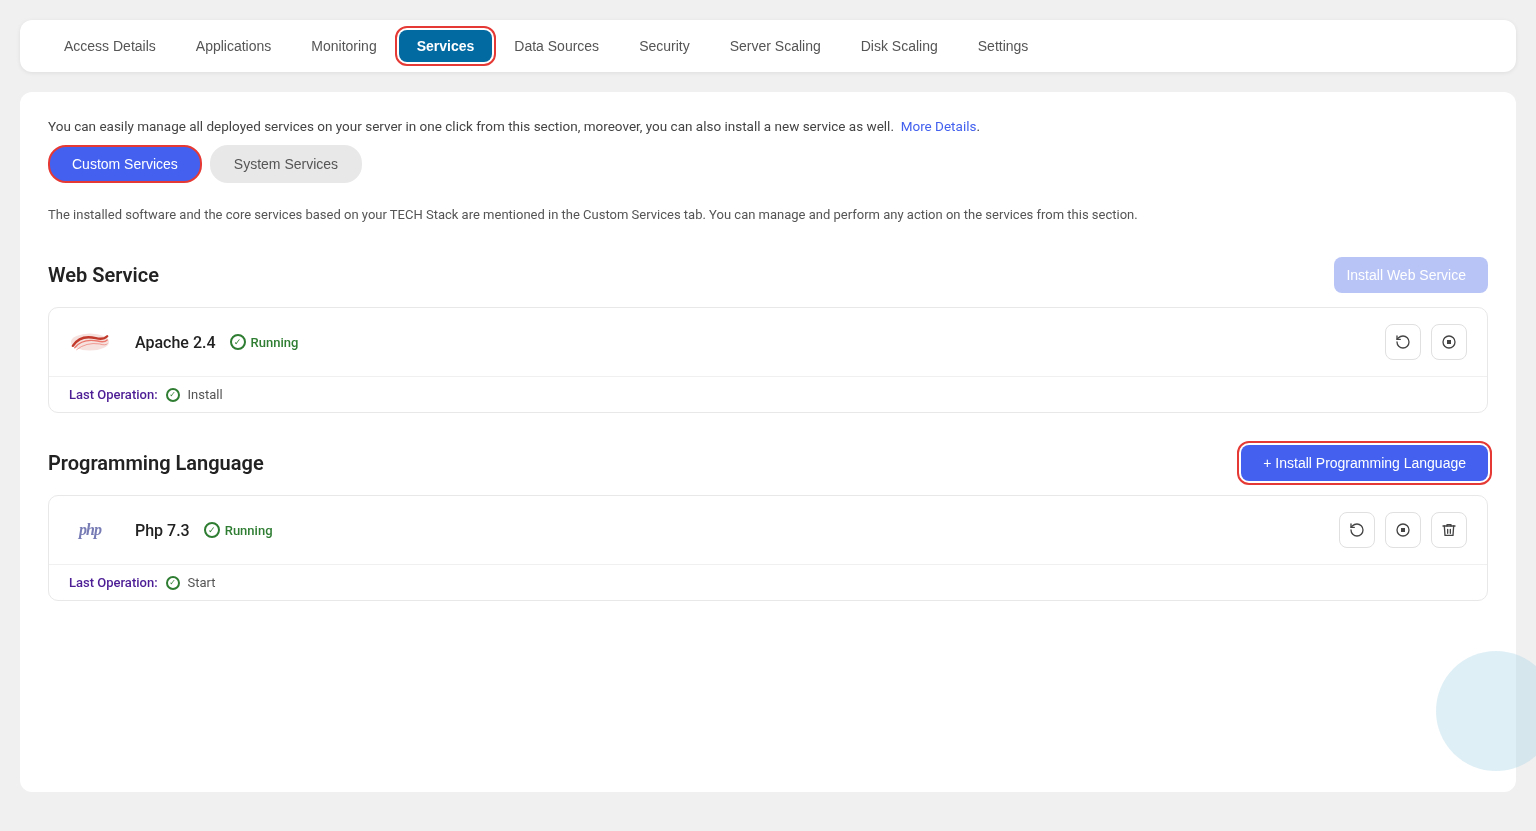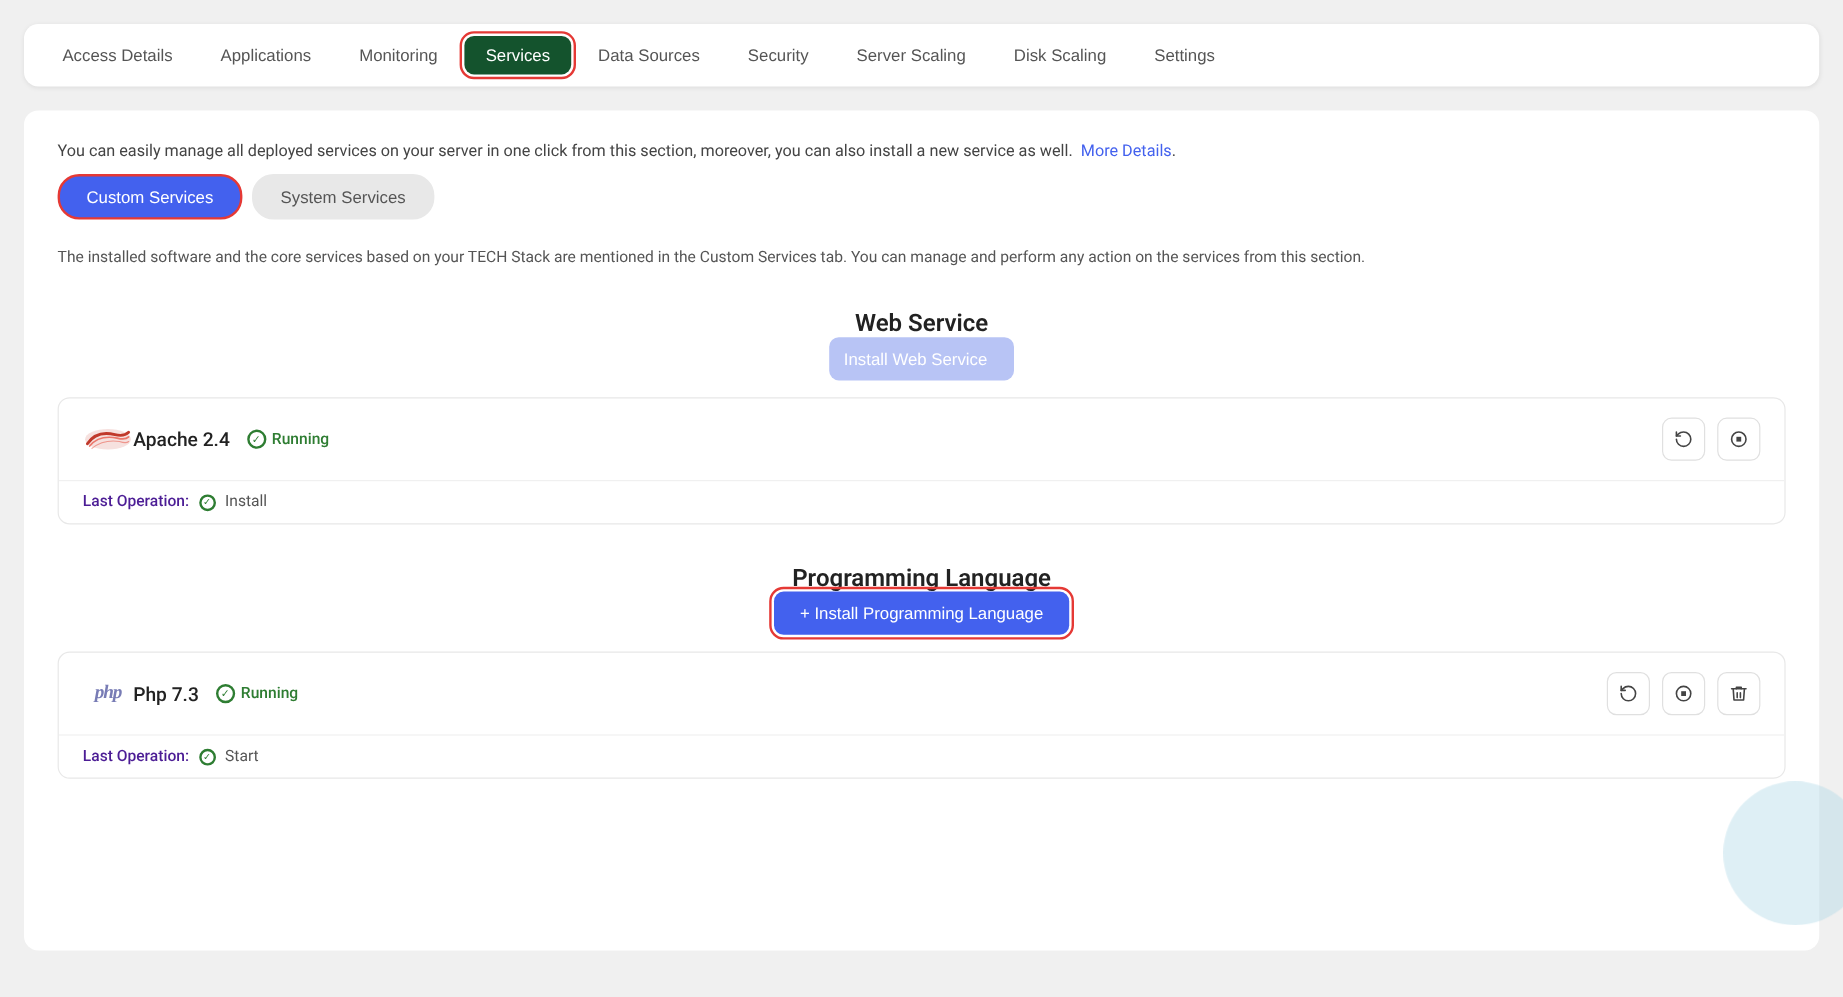--- a/index.html
+++ b/index.html
@@ -13,40 +13,40 @@
       background: #f0f0f0;
       min-height: 831px;
       padding: 20px;
     }
     
     .nav-tabs {
       display: flex;
       gap: 4px;
       background: #fff;
       border-radius: 12px;
-      padding: 10px 14px;
+      padding: 10px 26px;
       margin-bottom: 20px;
       box-shadow: 0 1px 4px rgba(0,0,0,0.08);
       flex-wrap: wrap;
     }
     .nav-tab {
       padding: 8px 18px;
       border-radius: 8px;
       cursor: pointer;
       font-size: 14px;
       color: #555;
       border: none;
       background: transparent;
       font-weight: 400;
       white-space: nowrap;
     }
     .nav-tab.active {
-      background: #14532d;
+      background: #0369a1;
       color: #fff;
-      font-weight: 400;
+      font-weight: 700;
       outline: 2px solid #e53935;
       outline-offset: 2px;
     }
     
     .content-area {
       background: #fff;
       border-radius: 12px;
       padding: 24px 28px;
       min-height: 700px;
     }
@@ -90,21 +90,20 @@
       color: #555;
       margin-bottom: 32px;
       line-height: 1.6;
     }
     
     .section-header {
       display: flex;
       align-items: center;
       justify-content: space-between;
       margin-bottom: 14px;
-      flex-direction: column;
     }
     .section-title {
       font-size: 20px;
       font-weight: 600;
       color: #222;
     }
     .install-btn {
       padding: 10px 22px;
       border-radius: 8px;
       font-size: 14px;
@@ -134,21 +133,21 @@
     }
     .service-card-main {
       display: flex;
       align-items: center;
       justify-content: space-between;
       padding: 16px 20px;
     }
     .service-info {
       display: flex;
       align-items: center;
-      gap: 0;
+      gap: 24px;
     }
     .service-logo {
       width: 42px;
       height: 28px;
       display: flex;
       align-items: center;
       justify-content: center;
     }
     
     .apache-logo {

